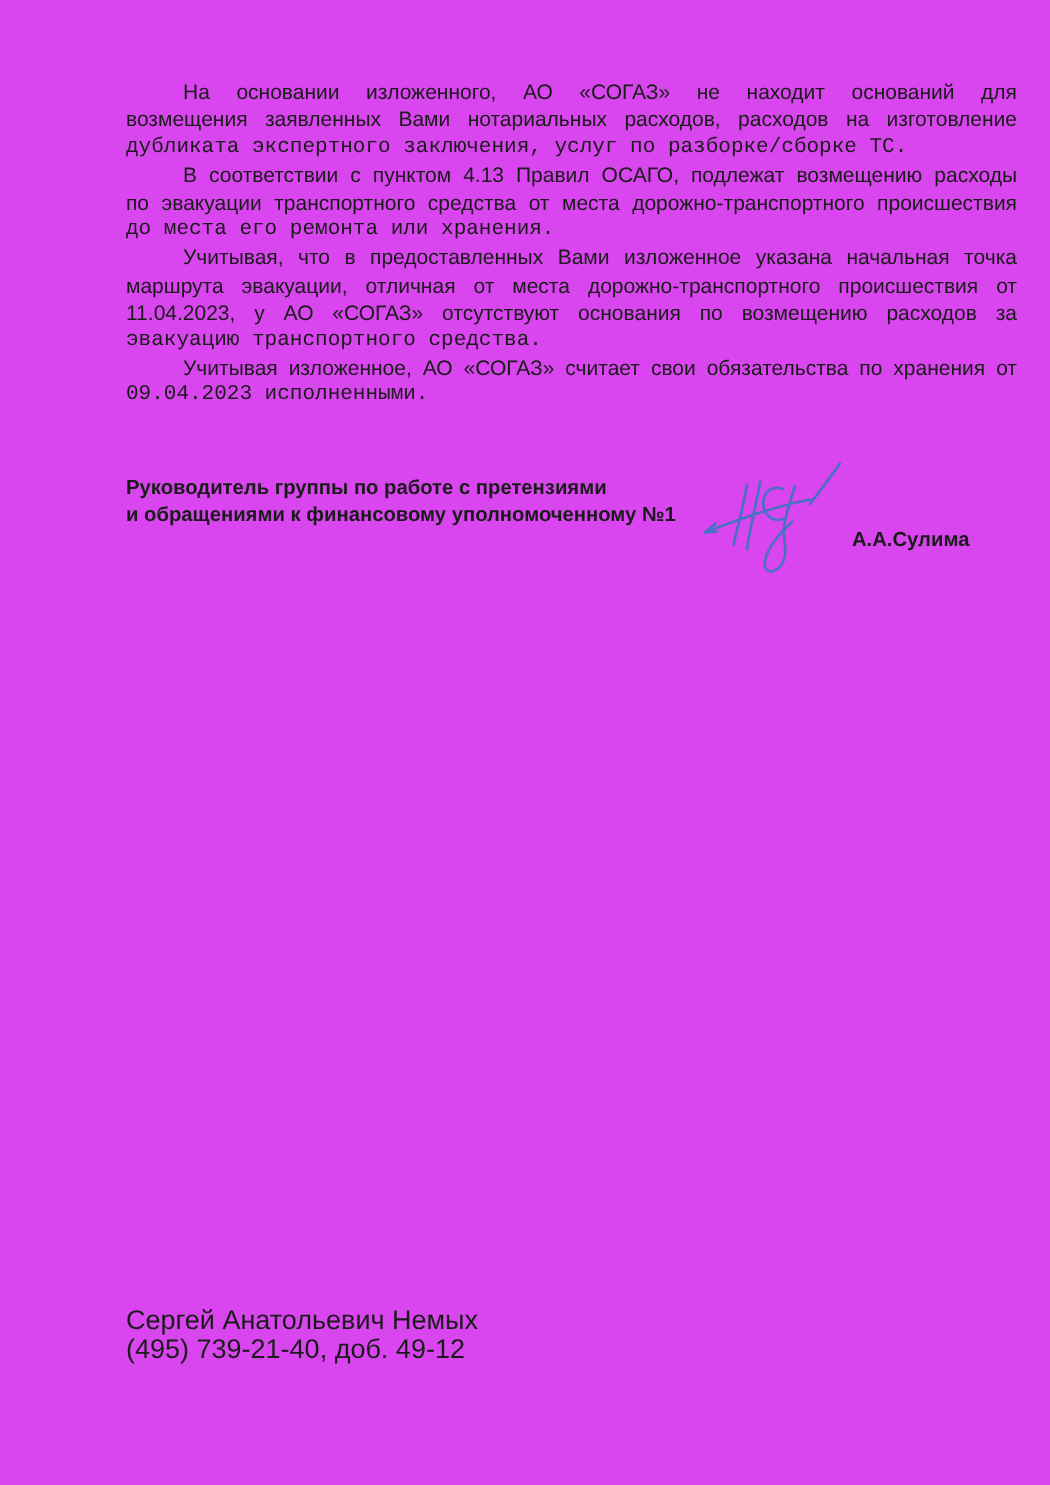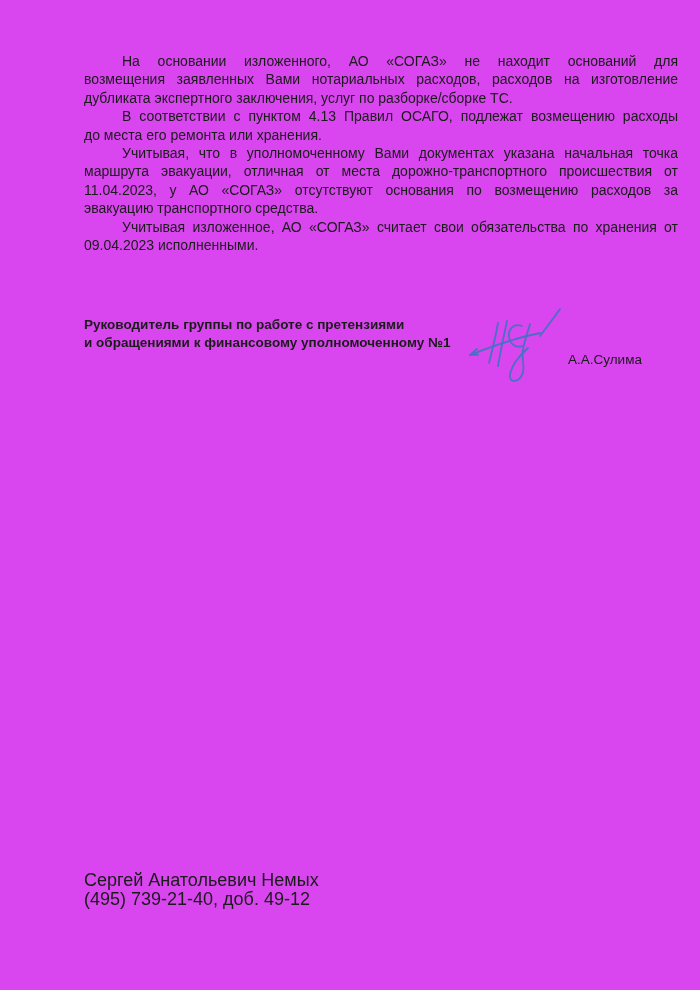--- a/index.html
+++ b/index.html
@@ -22,38 +22,38 @@
     width: 594px;
     font-size: 14px;
     line-height: 18.4px;
   }
   .ln {
     text-align: justify;
     text-align-last: justify;
     white-space: normal;
   }
   .ln.indent { text-indent: 38px; }
-  .ln.last { text-align: right; text-align-last: left; }
+  .ln.last { text-align: right; text-align-last: left; font-family: Liberation Mono, monospace; }
 
   
   .sig-title {
     position: absolute;
     left: 84px;
     top: 316px;
     width: 480px;
     font-size: 13.5px;
     font-weight: 700;
     line-height: 17.6px;
   }
   .signer {
     position: absolute;
     left: 568px;
     top: 352px;
     font-size: 13.5px;
-    font-weight: 400;
+    font-weight: 700;
     white-space: nowrap;
   }
   .sig-svg {
     position: absolute;
     left: 460px;
     top: 293px;
     width: 108px;
     height: 96px;
   }
 
@@ -72,24 +72,25 @@
 <div class="page">
 
   <div class="letter-body">
     <div class="para">
       <div class="ln indent">На основании изложенного, АО «СОГАЗ» не находит оснований для</div>
       <div class="ln">возмещения заявленных Вами нотариальных расходов, расходов на изготовление</div>
       <div class="ln last">дубликата экспертного заключения, услуг по разборке/сборке ТС.</div>
     </div>
     <div class="para">
       <div class="ln indent">В соответствии с пунктом 4.13 Правил ОСАГО, подлежат возмещению расходы</div>
+      <div class="ln">по эвакуации транспортного средства от места дорожно-транспортного происшествия</div>
       <div class="ln last">до места его ремонта или хранения.</div>
     </div>
     <div class="para">
-      <div class="ln indent">Учитывая, что в уполномоченному Вами документах указана начальная точка</div>
+      <div class="ln indent">Учитывая, что в предоставленных Вами изложенное указана начальная точка</div>
       <div class="ln">маршрута эвакуации, отличная от места дорожно-транспортного происшествия от</div>
       <div class="ln">11.04.2023, у АО «СОГАЗ» отсутствуют основания по возмещению расходов за</div>
       <div class="ln last">эвакуацию транспортного средства.</div>
     </div>
     <div class="para">
       <div class="ln indent">Учитывая изложенное, АО «СОГАЗ» считает свои обязательства по хранения от</div>
       <div class="ln last">09.04.2023 исполненными.</div>
     </div>
   </div>
 

